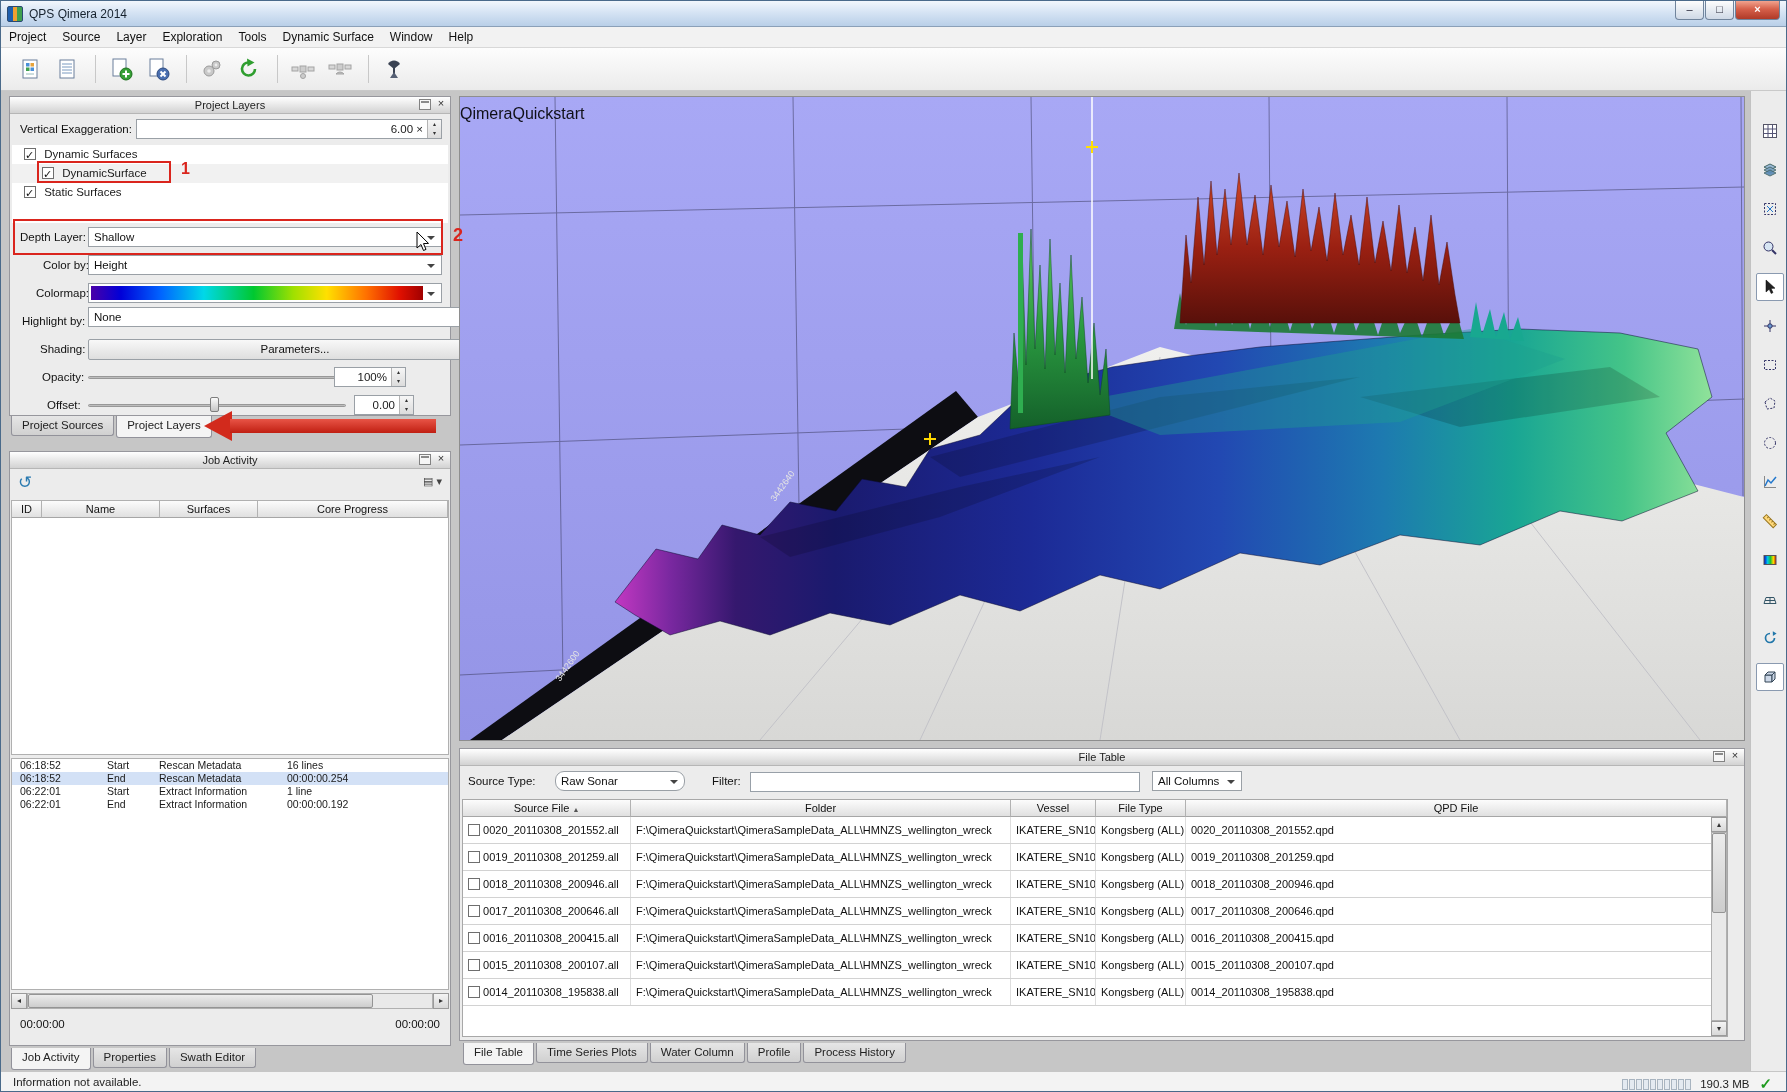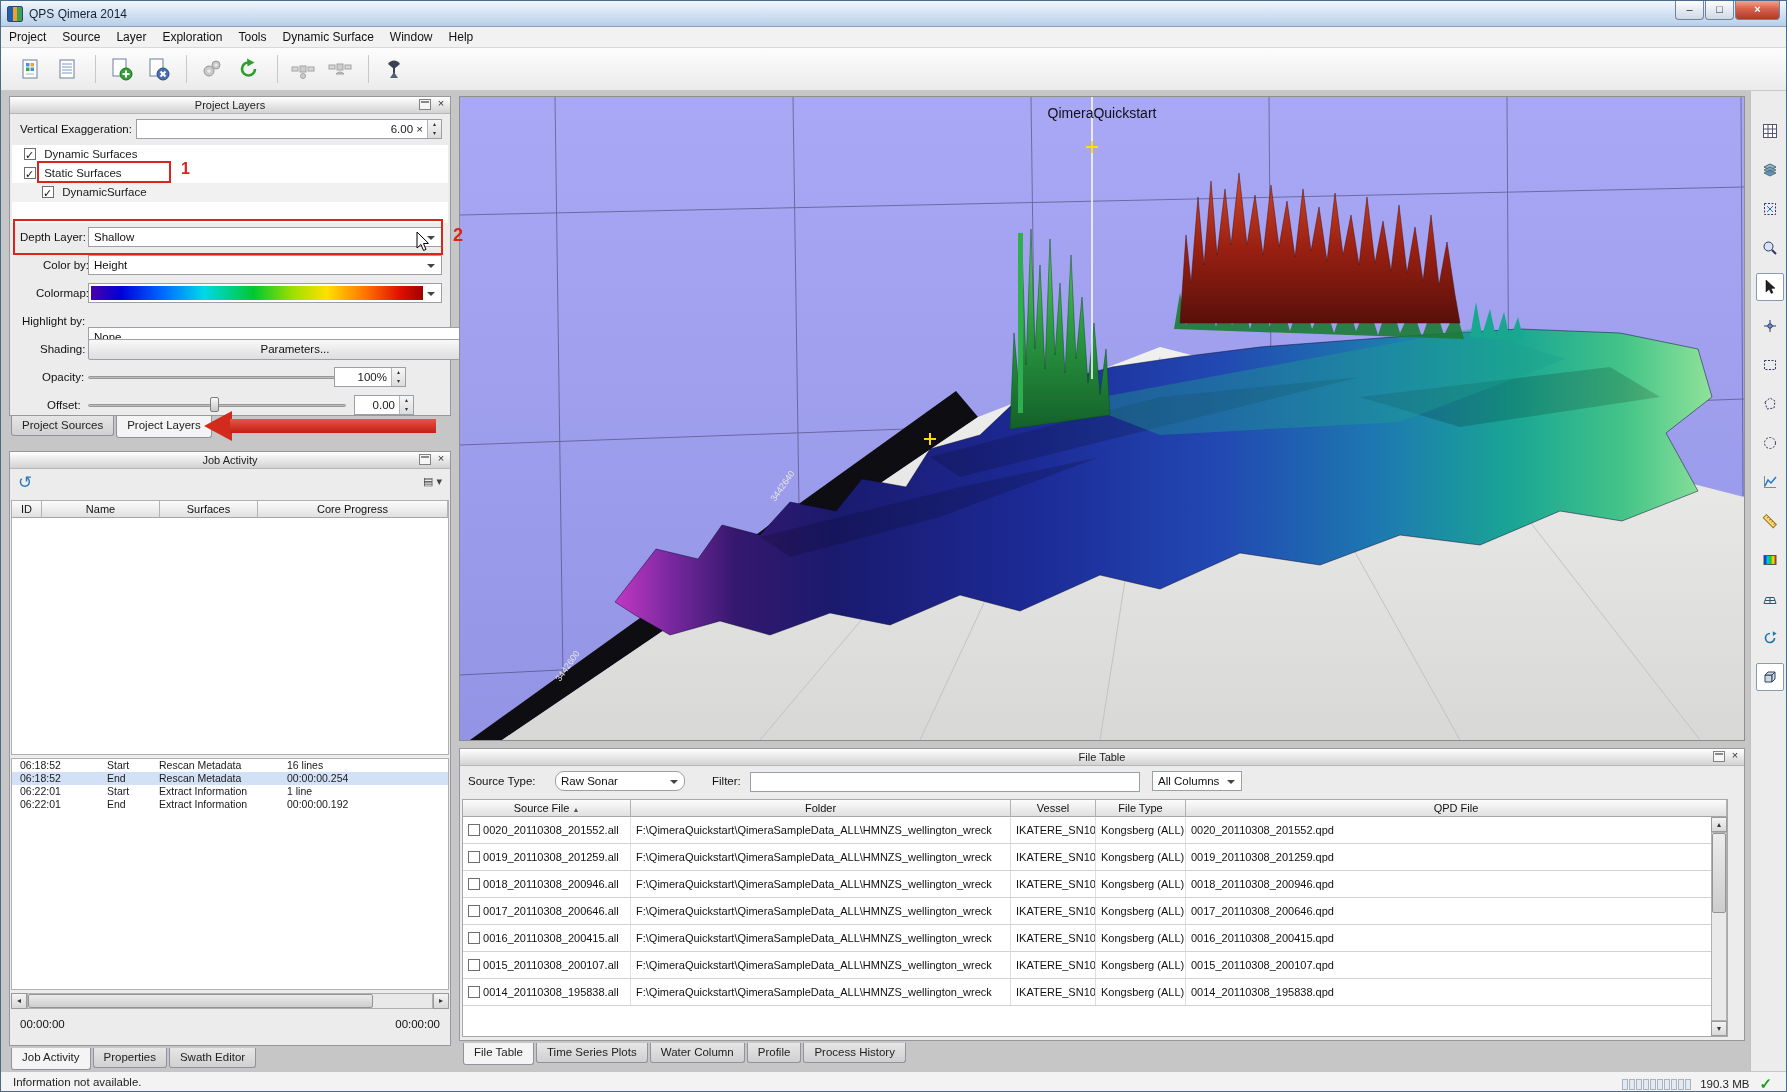--- a/index.html
+++ b/index.html
@@ -74,21 +74,21 @@
   
   .ann-box { position:absolute; border:2px solid #da251d; z-index:40; }
   .ann-num { position:absolute; color:#da251d; font-weight:bold; z-index:41; }
   .ann-arrow { position:absolute; z-index:60; }
   .ann-arrow .head { position:absolute; left:0; top:0; width:0; height:0; border-top:15px solid transparent; border-bottom:15px solid transparent; border-right:28px solid #d22a1c; }
   .ann-arrow .bar { position:absolute; left:26px; top:8px; height:14px; width:206px; background:linear-gradient(#e85446,#c01f12); }
 
   .statusbar { position:absolute; left:0; top:1070px; width:100%; height:22px; background:#f3f3f3; border-top:1px solid #c6c6c6; }
   .gauge-seg { width:6px; height:11px; border:1px solid #a8b4c0; background:#e4eaf1; margin-right:1px; }
 
-  .vp-title { position:absolute; top:8px; left:0; width:100%; text-align:center; font-size:14px; color:#101018; z-index:5; }
+  .vp-title { position:absolute; top:8px; left:0; width:100%; font-size:16px; color:#101018; z-index:5; }
   svg text { font-family:"Liberation Sans", sans-serif; }
 </style>
 </head>
 <body>
 
 <div class="root">
 
   <div class="titlebar">
     <div class="app-icon"></div>
     <div class="app-title">QPS Qimera 2014</div>
@@ -201,44 +201,44 @@
     <div class="spin" style="left:126px; top:22px; width:306px;">
       <span>6.00 ×</span>
       <div class="arrows">▴<br>▾</div>
     </div>
 
     <div style="position:absolute; left:2px; top:48px; width:436px; height:78px; background:#fff;">
       <div style="height:19px; line-height:19px; padding-left:12px;">
         <span class="cb on"></span>
         <span style="margin-left:5px;">Dynamic Surfaces</span>
       </div>
+      <div style="height:19px; line-height:19px; padding-left:30px; background:#f1f1f1;">
+        <span class="cb on"></span>
+        <span style="margin-left:5px;">DynamicSurface</span>
+      </div>
       <div style="height:19px; line-height:19px; padding-left:12px;">
         <span class="cb on"></span>
         <span style="margin-left:5px;">Static Surfaces</span>
-      </div>
-      <div style="height:19px; line-height:19px; padding-left:30px; background:#f1f1f1;">
-        <span class="cb on"></span>
-        <span style="margin-left:5px;">DynamicSurface</span>
       </div>
     </div>
 
     <div class="lbl" style="left:10px; top:130px;">Depth Layer:</div>
     <div class="combo" style="left:78px; top:130px; width:354px;"><span>Shallow</span></div>
 
     <div class="lbl" style="left:33px; top:158px;">Color by:</div>
     <div class="combo" style="left:78px; top:158px; width:354px;"><span>Height</span></div>
 
     <div class="lbl" style="left:26px; top:186px;">Colormap:</div>
     <div class="combo" style="left:78px; top:186px; width:354px;">
       <div style="position:absolute; left:2px; top:2px; right:18px; bottom:2px;
         background:linear-gradient(90deg,#4a00a8 0%,#0000d8 9%,#0064ff 21%,#00d8e8 34%,#00c830 49%,#a0e000 61%,#ffe000 71%,#ff7000 83%,#e01000 93%,#a00000 100%);"></div>
     </div>
 
     <div class="lbl" style="left:12px; top:214px;">Highlight by:</div>
-    <div class="combo" style="left:78px; top:230px; width:396px;"><span>None</span></div>
+    <div class="combo" style="left:78px; top:210px; width:396px;"><span>None</span></div>
 
     <div class="lbl" style="left:30px; top:242px;">Shading:</div>
     <div class="btn" style="left:78px; top:242px; width:414px;">Parameters...</div>
 
     <div class="lbl" style="left:32px; top:270px;">Opacity:</div>
     <div class="slider" style="left:78px; top:270px; width:258px;">
       <div class="track"></div>
         <div class="thumb" style="left:248px;"></div>
     </div>
     <div class="spin" style="left:324px; top:270px; width:72px;padding-left:20px;">

